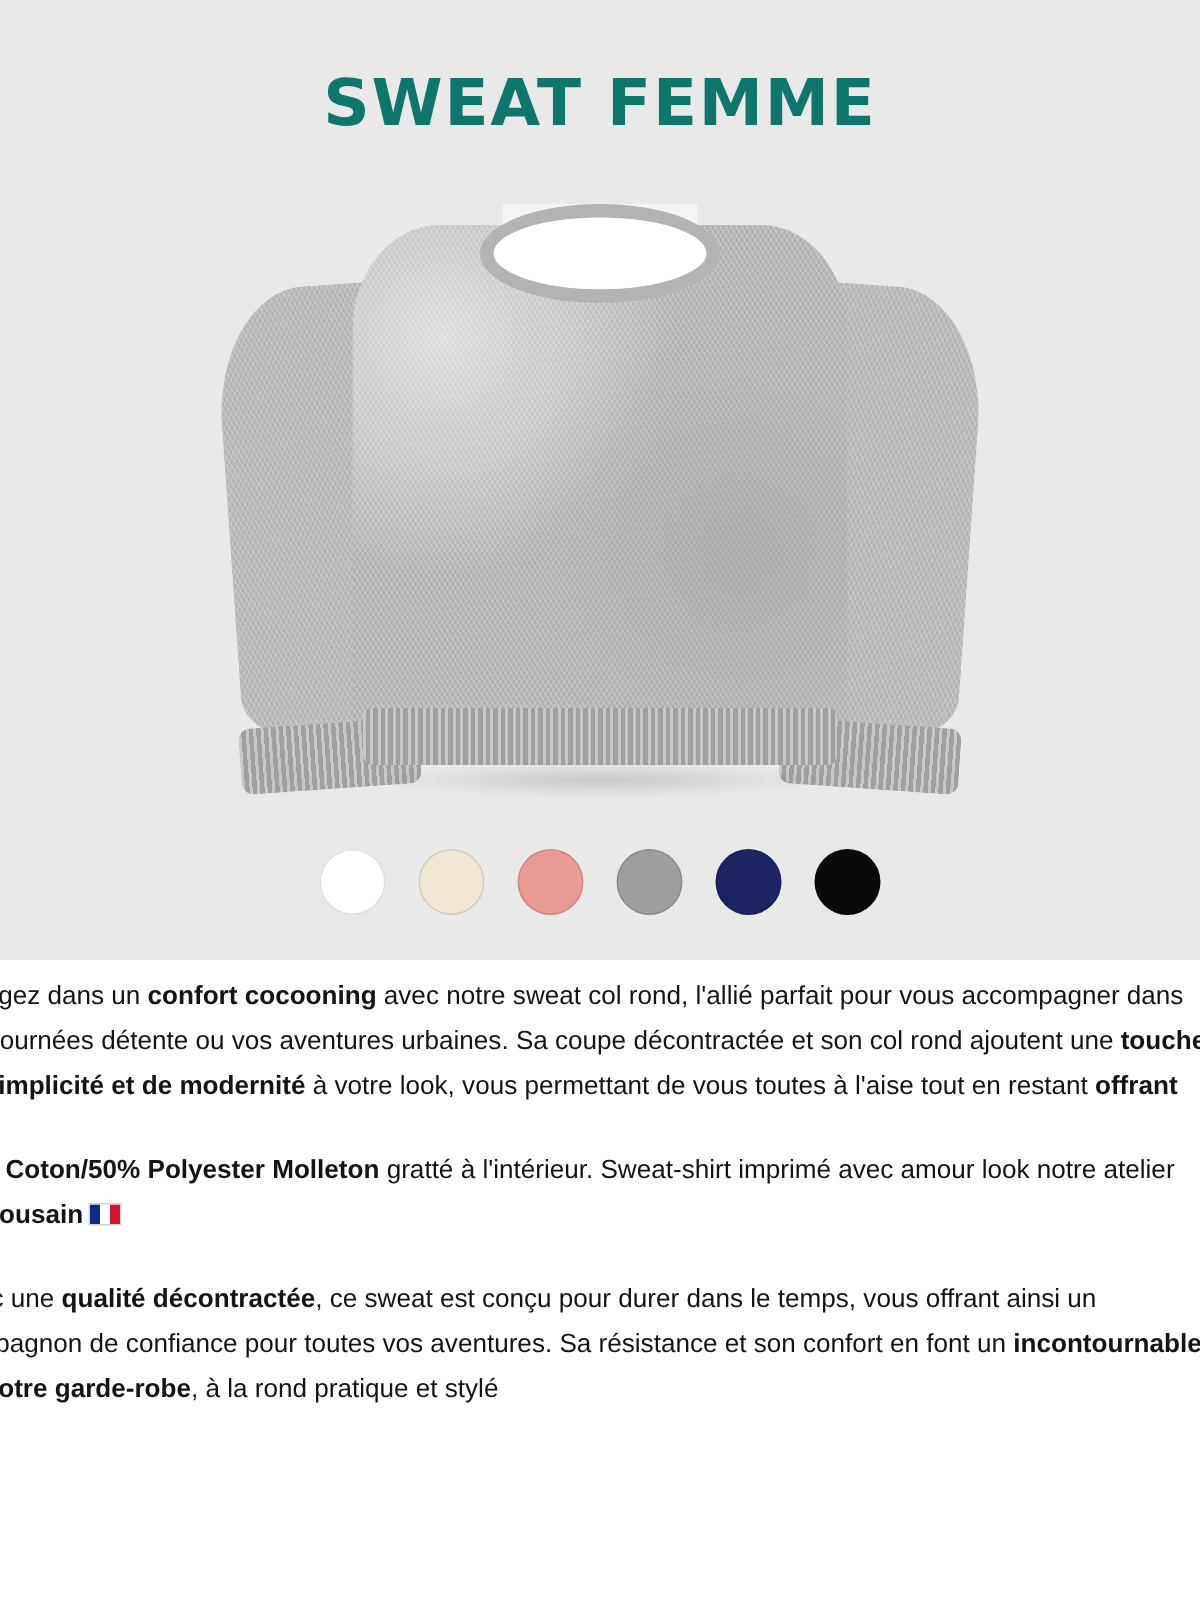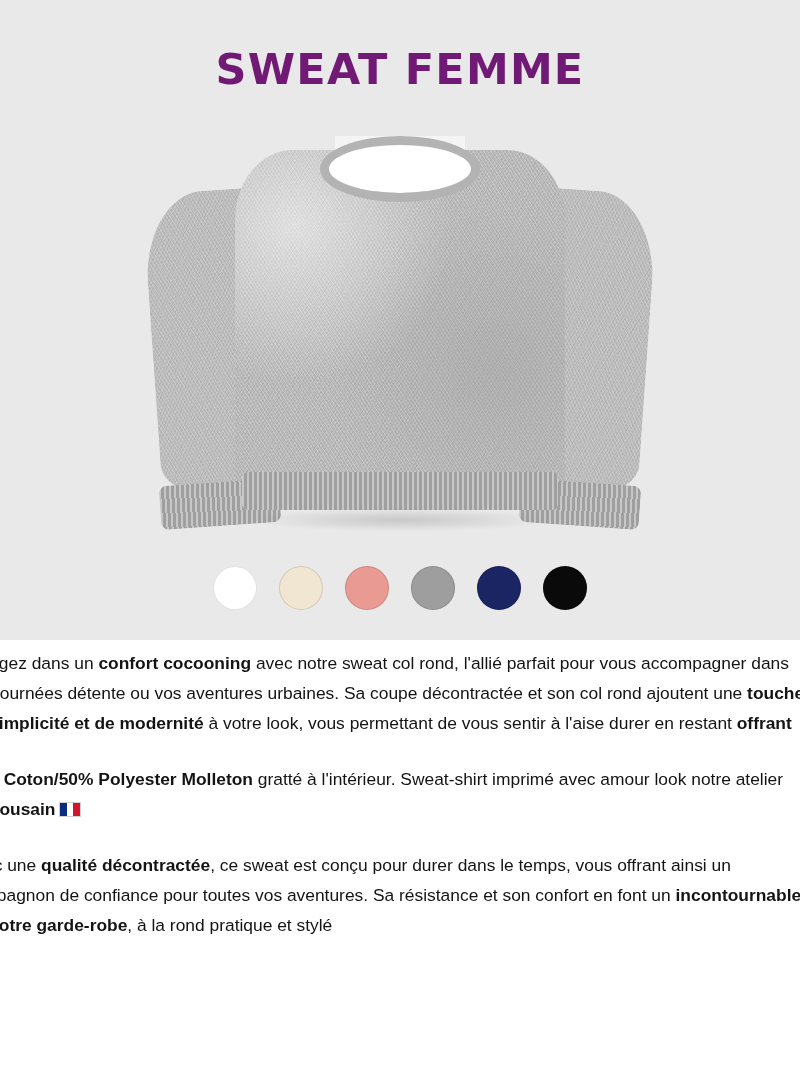--- a/index.html
+++ b/index.html
@@ -32,21 +32,21 @@
   .product-title {
     position: absolute;
     top: 44px;
     left: 0;
     width: 800px;
     text-align: center;
     font-family: "DejaVu Sans", sans-serif;
     font-weight: 700;
     font-size: 43px;
     letter-spacing: 1.2px;
-    color: #701a75;
+    color: #0f766e;
     margin: 0;
   }
 
   
   .sweat-wrap {
     position: absolute;
     top: 128px;
     left: 50%;
     transform: translateX(-50%);
     width: 540px;
@@ -219,20 +219,20 @@
       <div class="swatch" style="background:#FFFFFF"></div>
       <div class="swatch" style="background:#F0E6D2"></div>
       <div class="swatch" style="background:#E89A93"></div>
       <div class="swatch" style="background:#9E9E9E"></div>
       <div class="swatch" style="background:#1B2563"></div>
       <div class="swatch" style="background:#0A0A0A"></div>
     </div>
   </div>
 
   <div class="description">
-    <p><span>Plongez dans un </span><b>confort cocooning</b><span> avec notre sweat col rond, l'allié parfait pour vous accompagner dans vos journées détente ou vos aventures urbaines. Sa coupe décontractée et son col rond ajoutent une </span><b>touche de simplicité et de modernité</b><span> à votre look, vous permettant de vous sentir à l'aise durer en restant </span><b>offrant</b></p>
+    <p><span>Plongez dans un </span><b>confort cocooning</b><span> avec notre sweat col rond, l'allié parfait pour vous accompagner dans vos journées détente ou vos aventures urbaines. Sa coupe décontractée et son col rond ajoutent une </span><b>touche de simplicité et de modernité</b><span> à votre look, vous permettant de vous toutes à l'aise tout en restant </span><b>offrant</b></p>
 
     <p><b>50% Coton/50% Polyester Molleton</b><span> gratté à l'intérieur. Sweat-shirt imprimé avec amour look notre atelier </span><b>Toulousain</b><span class="flag"></span></p>
 
     <p><span>Avec une </span><b>qualité décontractée</b><span>, ce sweat est conçu pour durer dans le temps, vous offrant ainsi un compagnon de confiance pour toutes vos aventures. Sa résistance et son confort en font un </span><b>incontournable de votre garde-robe</b><span>, à la rond pratique et stylé</span></p>
   </div>
 
 </div>
 
 </body></html>

